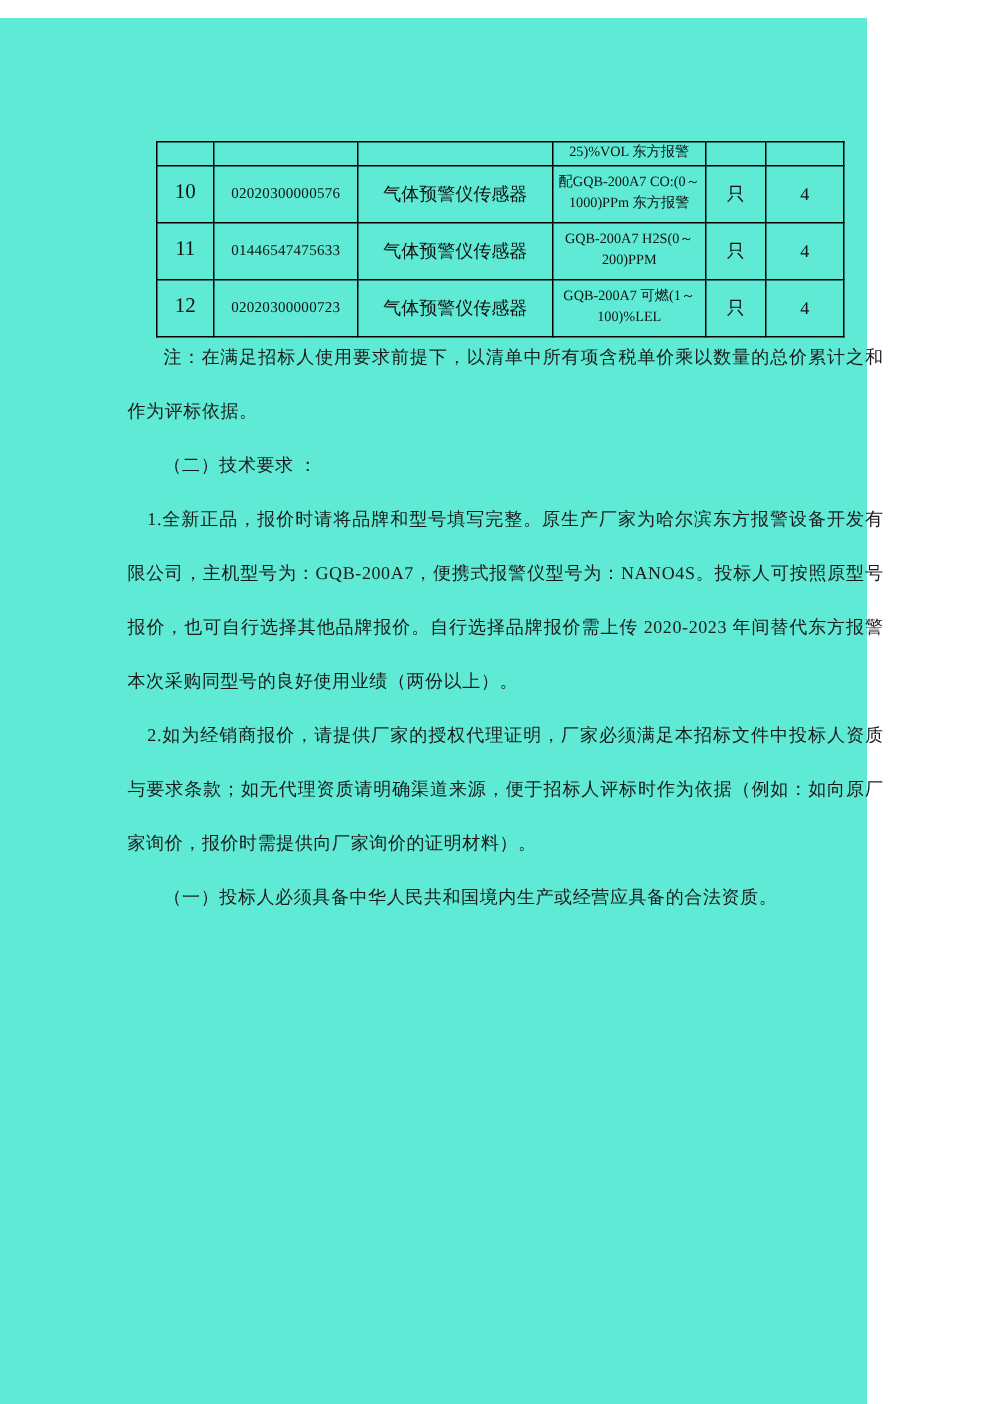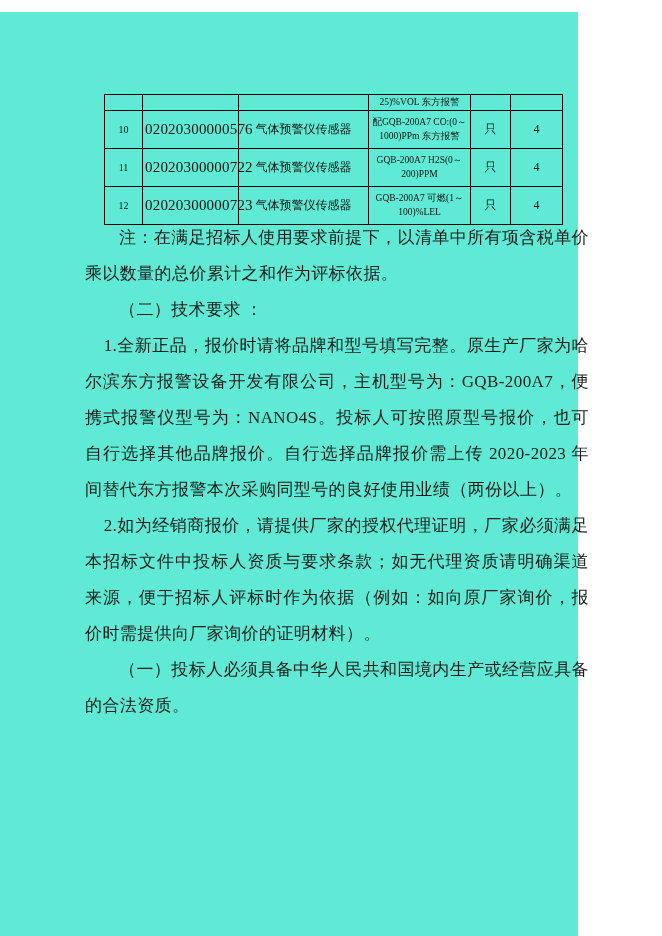--- a/index.html
+++ b/index.html
@@ -42,41 +42,41 @@
     font-family: "Liberation Serif", "DejaVu Serif", serif;
     color: #111;
   }
   .col-no    { width: 38px; }
   .col-code  { width: 96px; }
   .col-name  { width: 130px; }
   .col-spec  { width: 102px; }
   .col-unit  { width: 40px; }
   .col-qty   { width: 52px; }
 
-  td.c-no   { font-size: 10px; }
-  td.c-code { font-size: 15px; letter-spacing: .2px; }
+  td.c-no   { font-size: 14px; }
+  td.c-code { font-size: 10px; letter-spacing: .2px; }
   td.c-name { font-size: 12px; }
   td.c-spec { font-size: 9.5px; line-height: 1.55; text-align: center; }
   td.c-unit { font-size: 12px; }
   td.c-qty  { font-size: 12px; }
 
   tr.partial-row td { height: 13px; padding: 0 2px; }
   tr.partial-row td.c-spec { font-size: 9.5px; vertical-align: bottom; }
   tr.data-row td { height: 33px; }
 
   
   .body-text {
     position: absolute;
     left: 85px;
     top: 208px;
     width: 504px;
   }
   p.para {
     margin: 0;
-    font-size: 17px;
+    font-size: 12px;
     line-height: 36px;
     text-align: justify;
     text-justify: inter-ideograph;
     letter-spacing: 0.4px;
     color: #1b1b1b;
     font-family: "Liberation Serif", "DejaVu Serif", serif;
   }
   p.para.indent2  { text-indent: 2em; }
   p.para.indent1  { text-indent: 1.1em; }
   p.para.heading  { text-indent: 2em; font-weight: bold; letter-spacing: 1px; }
@@ -113,21 +113,21 @@
           <td class="c-spec">
             <span>配GQB-200A7    CO:(0～</span><br>
             <span>1000)PPm      东方报警</span>
           </td>
           <td class="c-unit">只</td>
           <td class="c-qty">4</td>
         </tr>
 
         <tr class="data-row">
           <td class="c-no">11</td>
-          <td class="c-code">02020300000722</td>
+          <td class="c-code">01446547475633</td>
           <td class="c-name">气体预警仪传感器</td>
           <td class="c-spec">
             <span>GQB-200A7      H2S(0～</span><br>
             <span>200)PPM</span>
           </td>
           <td class="c-unit">只</td>
           <td class="c-qty">4</td>
         </tr>
 
         <tr class="data-row">

